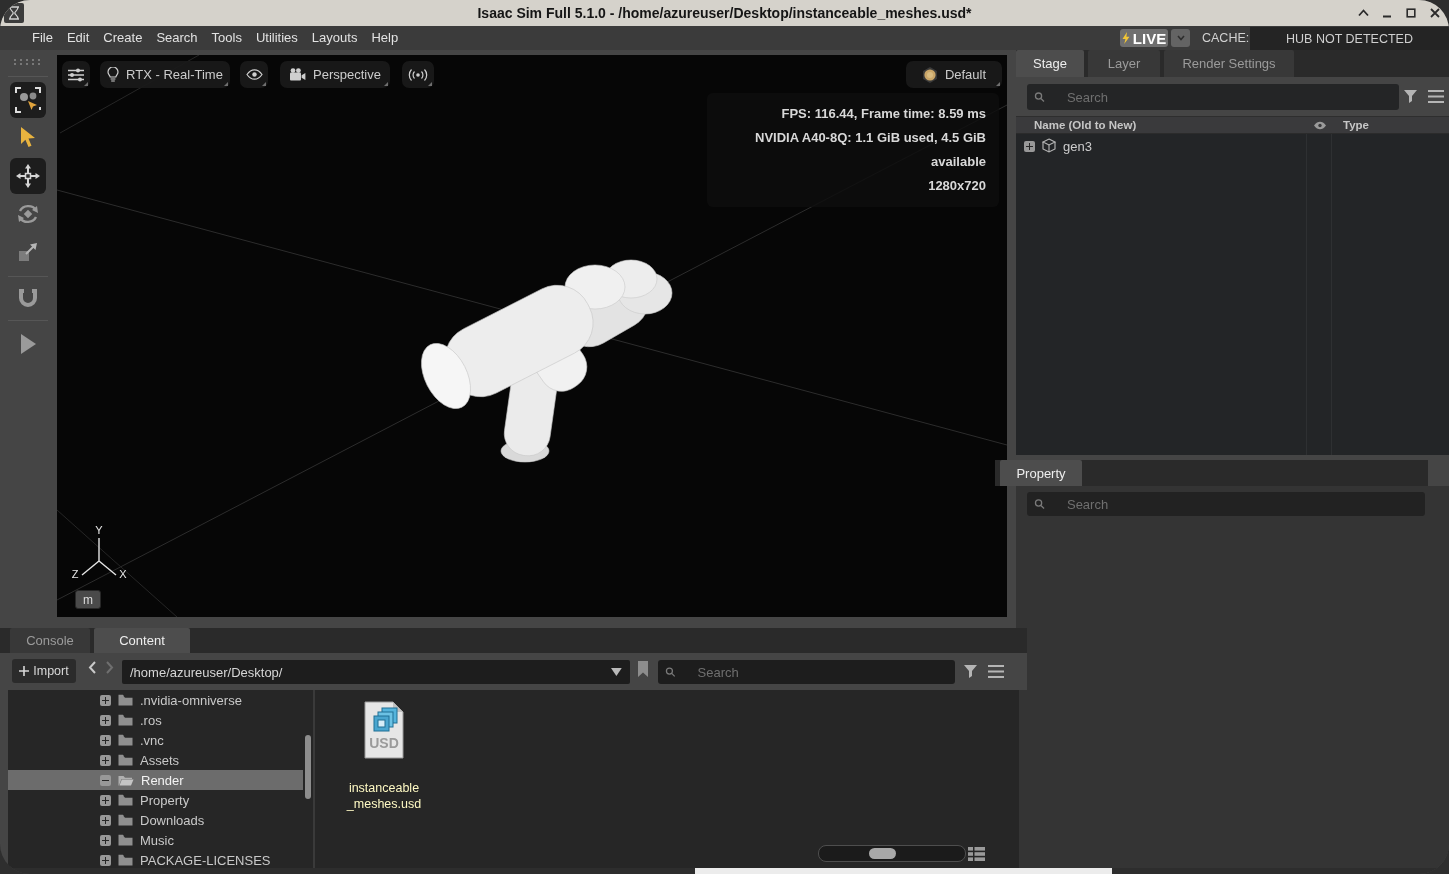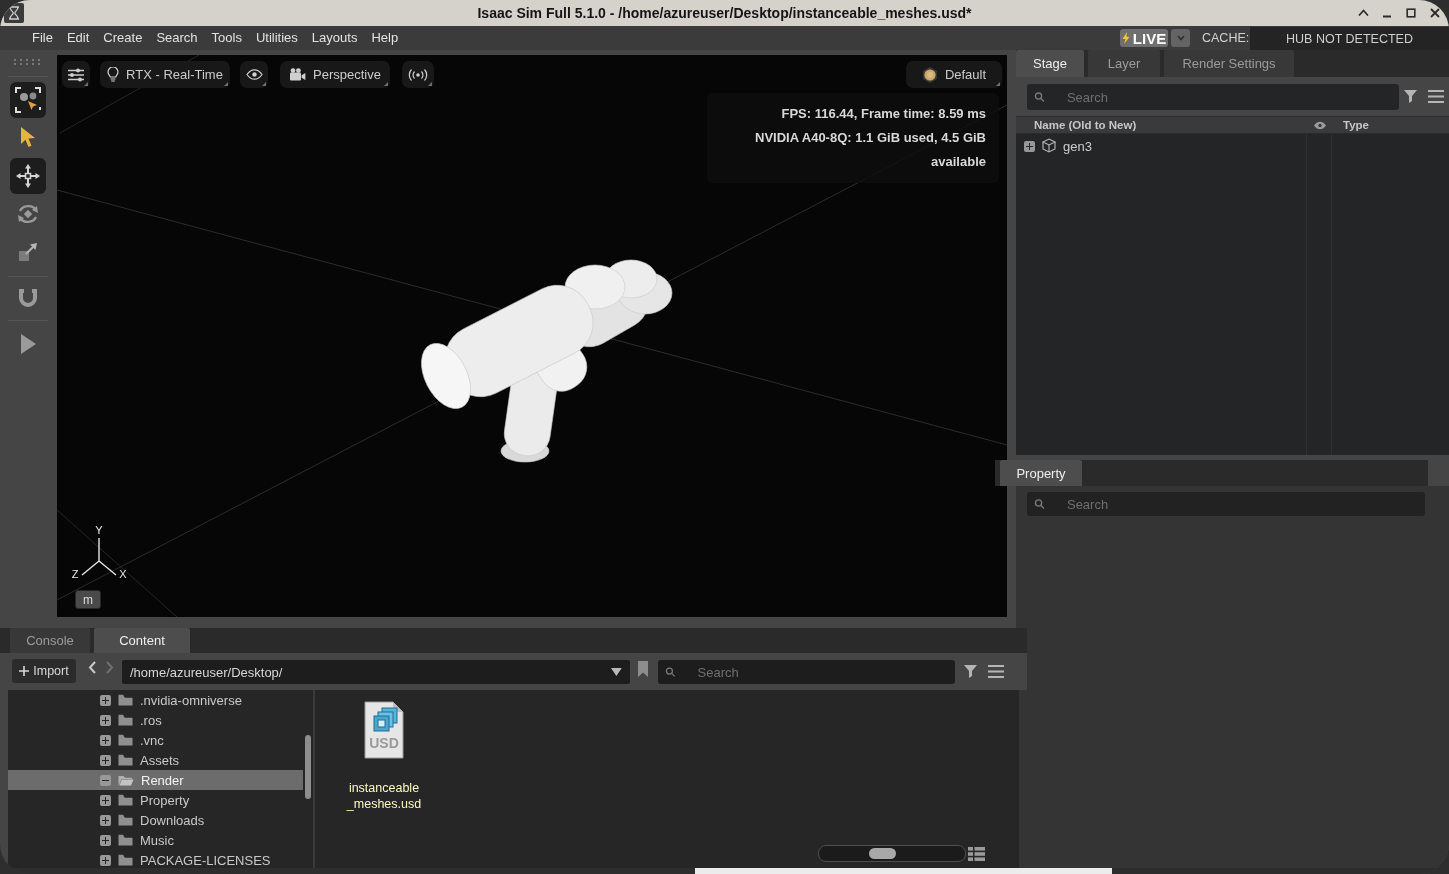--- a/index.html
+++ b/index.html
@@ -303,20 +303,21 @@
             <circle cx="8" cy="8" r="5.6" fill="#caa668"></circle>
             <circle cx="8" cy="8" r="3" fill="#d9bb80"></circle>
           </svg>
         <span>Default</span>
       </div>
     </div>
 
     <div class="stats">
       <div>FPS: 116.44, Frame time: 8.59 ms</div>
       <div>NVIDIA A40-8Q: 1.1 GiB used, 4.5 GiB available</div>
+      <div>1280x720</div>
     </div>
 
     <div class="axis-gizmo">
       <svg width="64" height="58" viewBox="0 0 64 58">
         <g stroke="#e6e6e6" stroke-width="1.4">
             <line x1="32" y1="36" x2="32" y2="13"></line>
             <line x1="32" y1="36" x2="15" y2="50"></line>
             <line x1="32" y1="36" x2="49" y2="50"></line>
           </g>
         <text x="32" y="9" fill="#e6e6e6" font-size="11" text-anchor="middle" font-family="Liberation Sans, sans-serif">Y</text>

